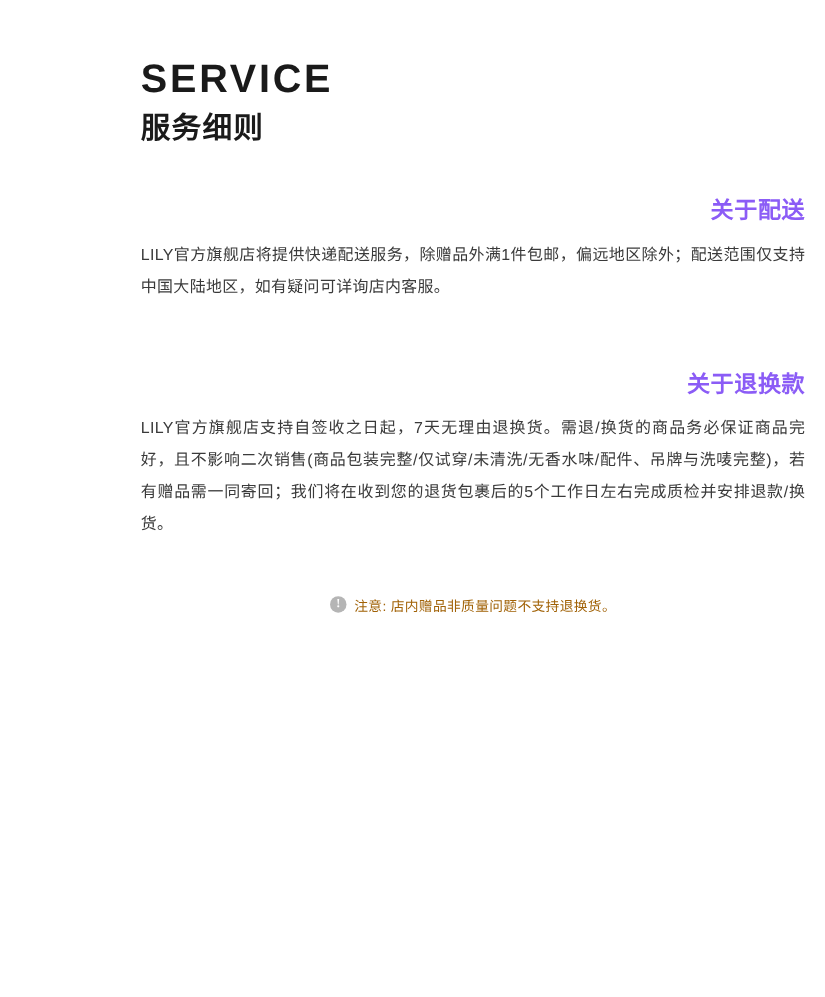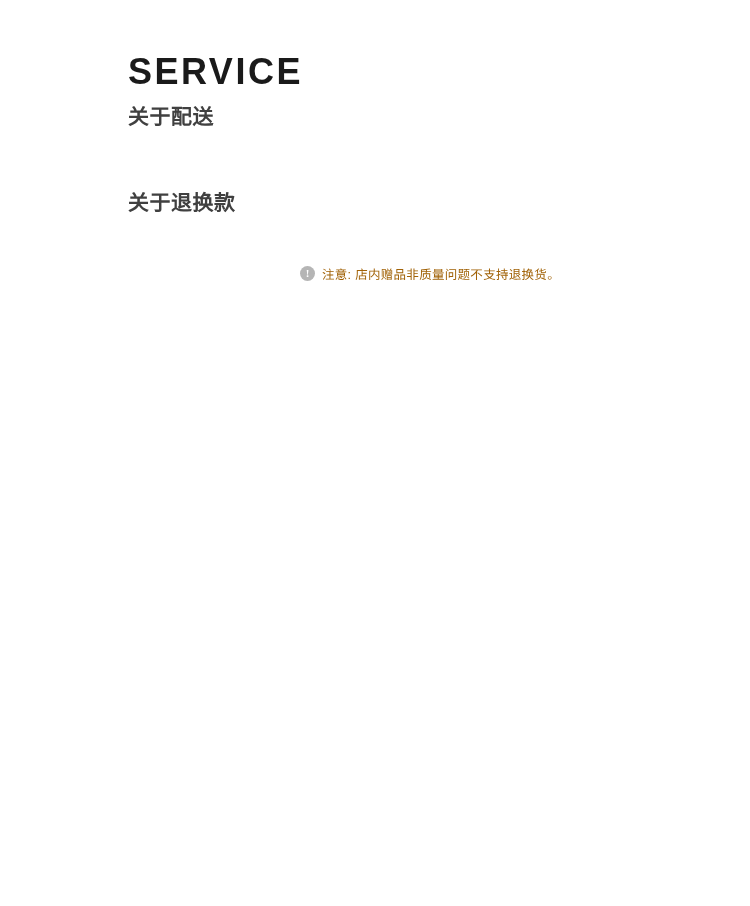--- a/index.html
+++ b/index.html
@@ -38,22 +38,23 @@
     color: #1a1a1a;
     margin: 0 0 42px 0;
   }
   .section {
     margin-bottom: 40px;
   }
   .section-heading {
     font-size: 21px;
     font-weight: 700;
     letter-spacing: 0.5px;
-    color: #404040;
+    color: #8b5cf6;
     margin: 0 0 14px 0;
+    text-align: right;
   }
   .section-body {
     font-size: 14.5px;
     line-height: 2.0;
     color: #3a3a3a;
     letter-spacing: 0.3px;
     margin: 0;
     text-align: justify;
     text-justify: inter-ideograph;
   }
@@ -86,30 +87,33 @@
     color: #a16207;
     letter-spacing: 0.3px;
   }
 </style>
 </head>
 <body>
 
 <div class="page">
 
   <h1 class="title-en">SERVICE</h1>
+  <h2 class="title-cn">服务细则</h2>
 
   <section class="section sec-delivery">
     <h3 class="section-heading">关于配送</h3>
+    <p class="section-body">LILY官方旗舰店将提供快递配送服务，除赠品外满1件包邮，偏远地区除外；配送范围仅支持中国大陆地区，如有疑问可详询店内客服。</p>
   </section>
 
   <section class="section sec-shipping">
   </section>
 
   <section class="section sec-returns">
     <h3 class="section-heading">关于退换款</h3>
+    <p class="section-body">LILY官方旗舰店支持自签收之日起，7天无理由退换货。需退/换货的商品务必保证商品完好，且不影响二次销售(商品包装完整/仅试穿/未清洗/无香水味/配件、吊牌与洗唛完整)，若有赠品需一同寄回；我们将在收到您的退货包裹后的5个工作日左右完成质检并安排退款/换货。</p>
   </section>
 
   <div class="note">
     <span class="note-icon">!</span>
     <span class="note-text">注意: 店内赠品非质量问题不支持退换货。</span>
   </div>
 
 </div>
 
 </body></html>

